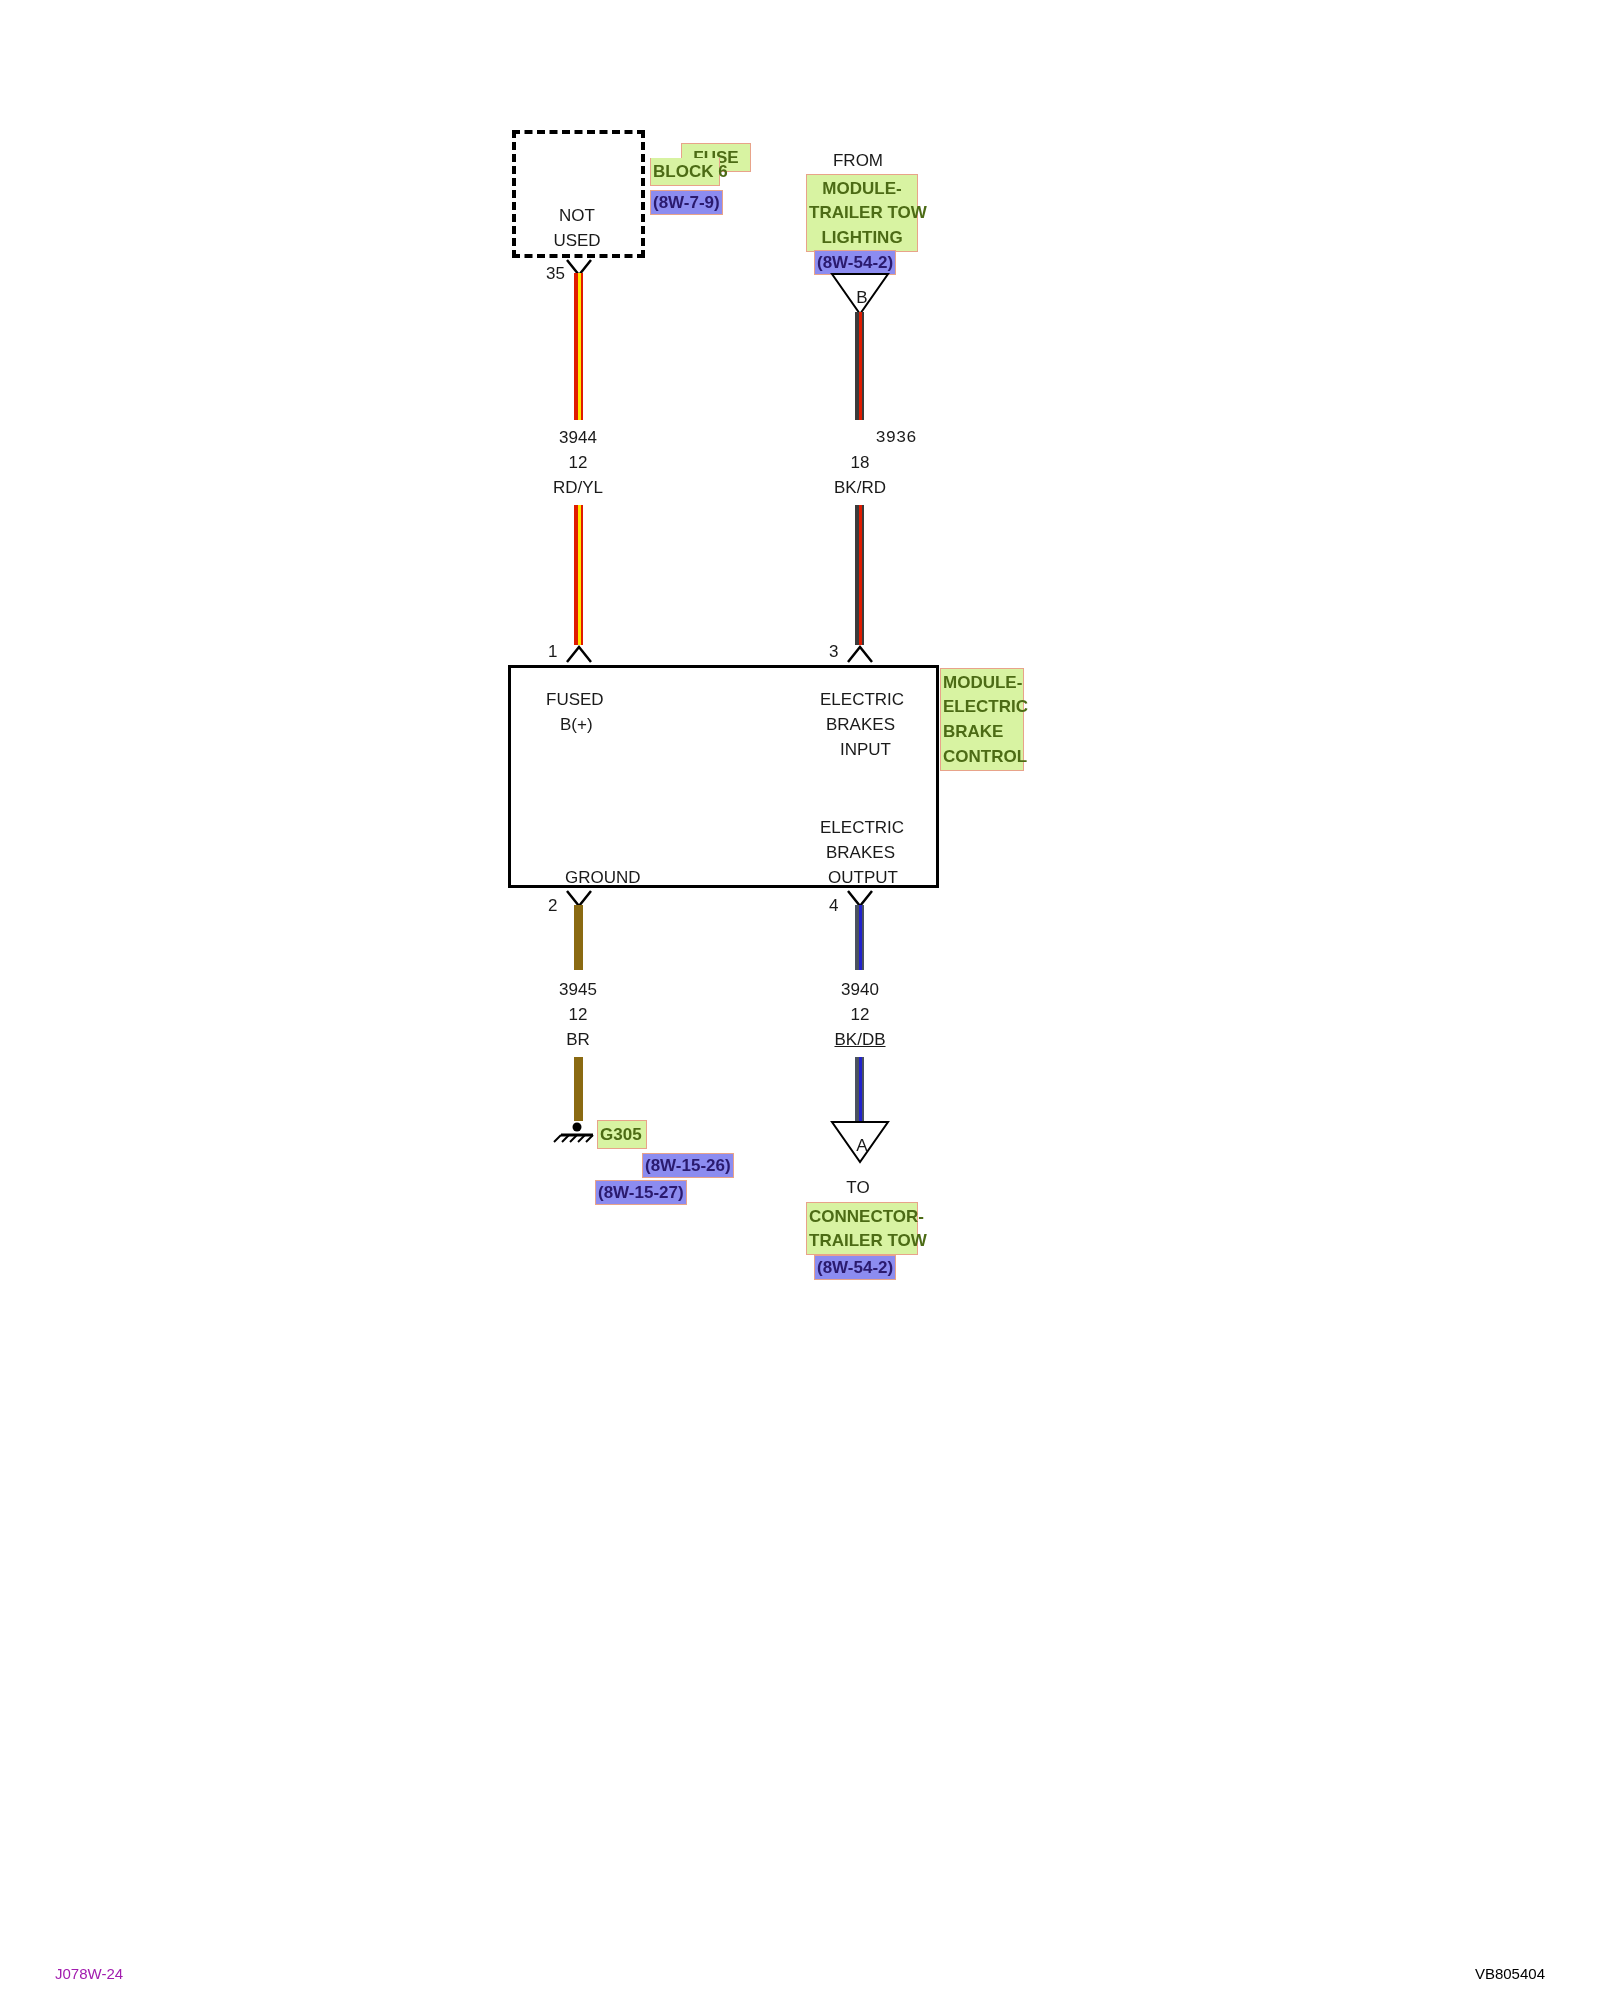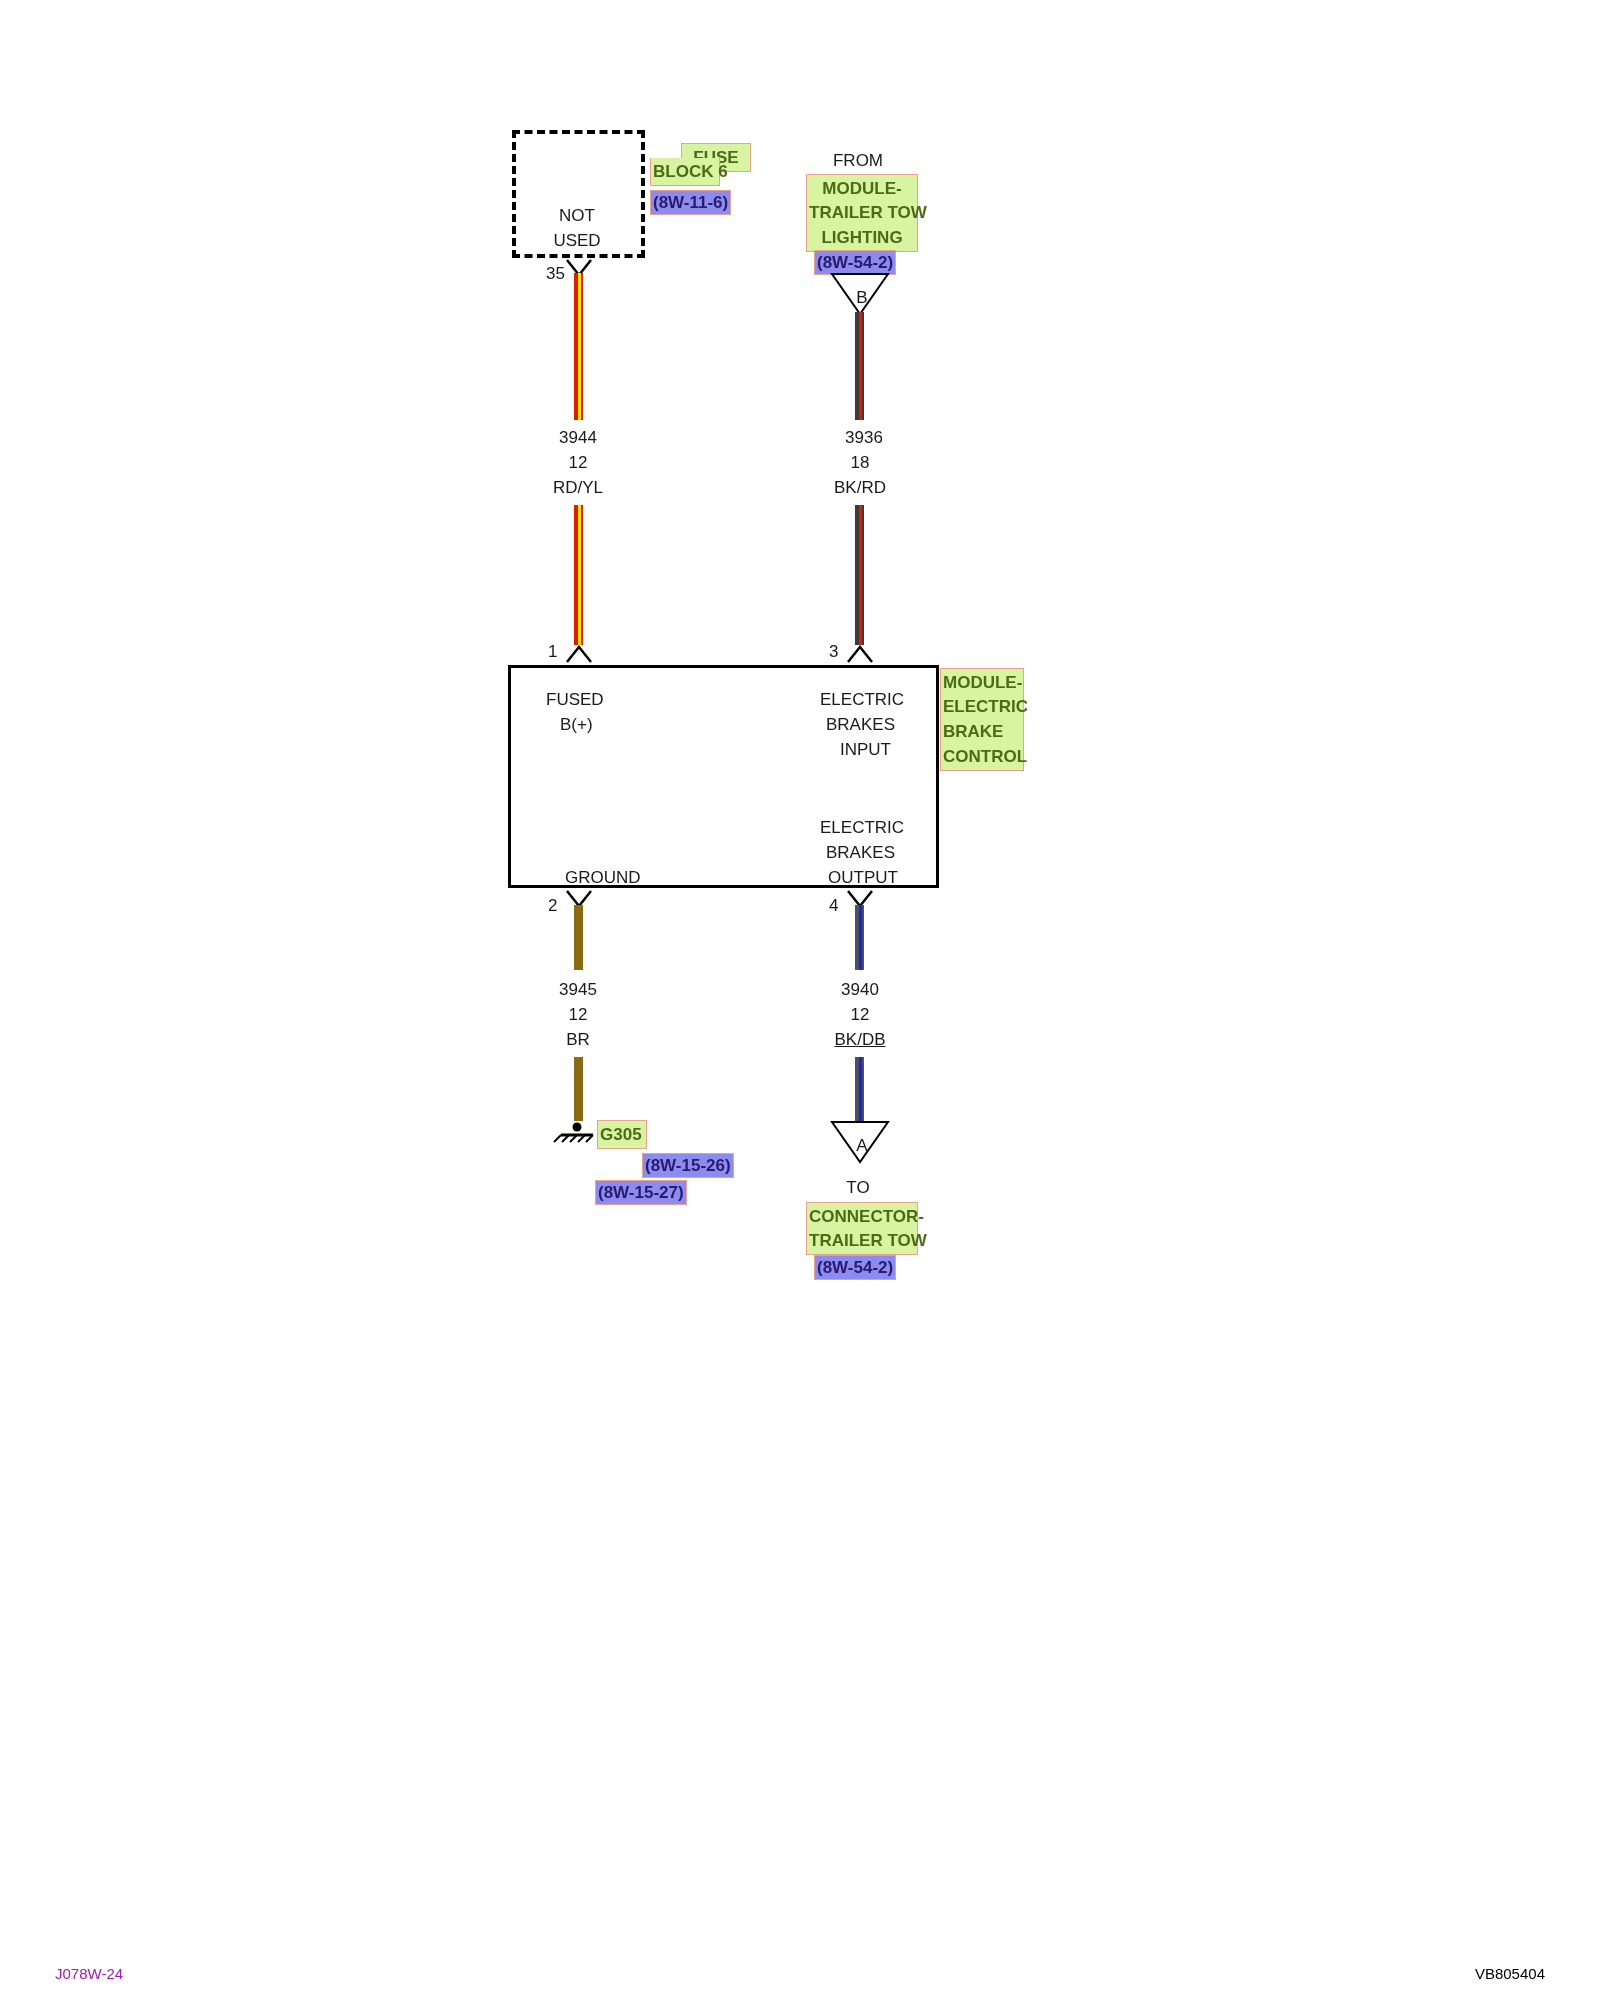--- a/index.html
+++ b/index.html
@@ -165,21 +165,21 @@
 <div id="page">
 
 
   <div class="dashed-box" style="left:512px; top:130px; width:125px; height:120px;"></div>
 
   <div class="txt c" style="left:577px; top:203px;">NOT</div>
   <div class="txt c" style="left:577px; top:228px;">USED</div>
 
   <div class="hl-green" style="left:650px; top:143px; width:64px;margin-left:31px;">FUSE</div>
   <div class="hl-green" style="left:650px; top:158px; width:64px; border-top:none;">BLOCK 6</div>
-  <div class="hl-blue" style="left:650px; top:190px;">(8W-11-6)</div>
+  <div class="hl-blue" style="left:650px; top:190px;">(8W-7-9)</div>
 
   <div class="txt" style="left:546px; top:261px;">35</div>
   <svg class="conn" style="left:565px; top:258px;" width="28" height="20" viewBox="0 0 28 20">
     <path d="M2,2 L14,17 L26,2" fill="none" stroke="#000" stroke-width="2.5"></path>
   </svg>
 
   <div class="wire" style="left:574px; top:273px; height:147px;">
     <div class="base" style="background:#e01b00;"></div>
     <div class="stripe" style="left:4px; background:#ffe600;"></div>
   </div>
@@ -203,21 +203,21 @@
   <svg class="tri" style="left:830px; top:272px;" width="60" height="44" viewBox="0 0 60 44">
     <path d="M2,2 L58,2 L30,42 Z" fill="#ffffff" stroke="#000" stroke-width="2"></path>
   </svg>
   <div class="txt c" style="left:862px; top:285px; font-size:17px;">B</div>
 
   <div class="wire" style="left:855px; top:312px; height:108px;">
     <div class="base" style="background:#3b3b3b;"></div>
     <div class="stripe" style="left:4px; background:#e01b00;"></div>
   </div>
 
-  <div class="txt c" style="left:864px; top:425px;">3936</div>
+  <div class="txt c" style="left:896px; top:425px;font-family:Liberation Mono, monospace;">3936</div>
   <div class="txt c" style="left:860px; top:450px;">18</div>
   <div class="txt c" style="left:860px; top:475px;">BK/RD</div>
 
   <div class="wire" style="left:855px; top:505px; height:140px;">
     <div class="base" style="background:#3b3b3b;"></div>
     <div class="stripe" style="left:4px; background:#e01b00;"></div>
   </div>
 
   <div class="txt" style="left:548px; top:639px;">1</div>
   <svg class="conn" style="left:565px; top:644px;" width="28" height="20" viewBox="0 0 28 20">

